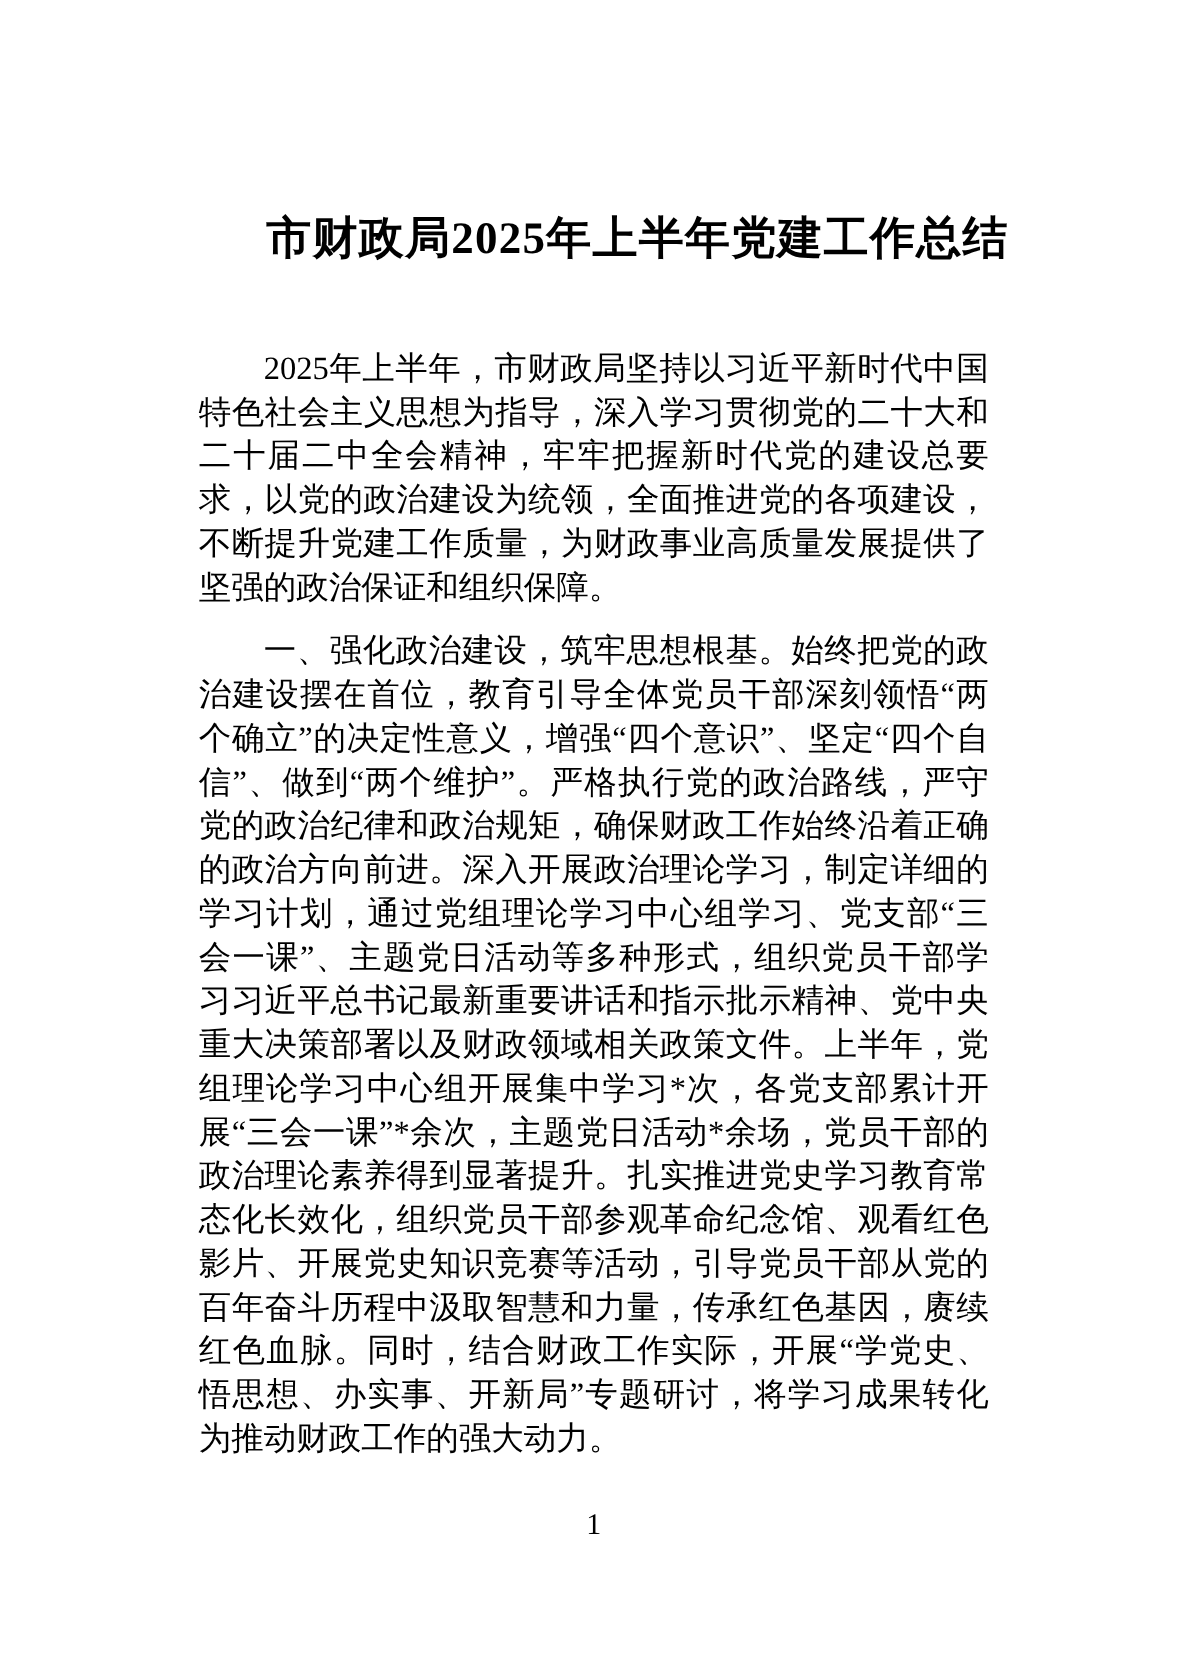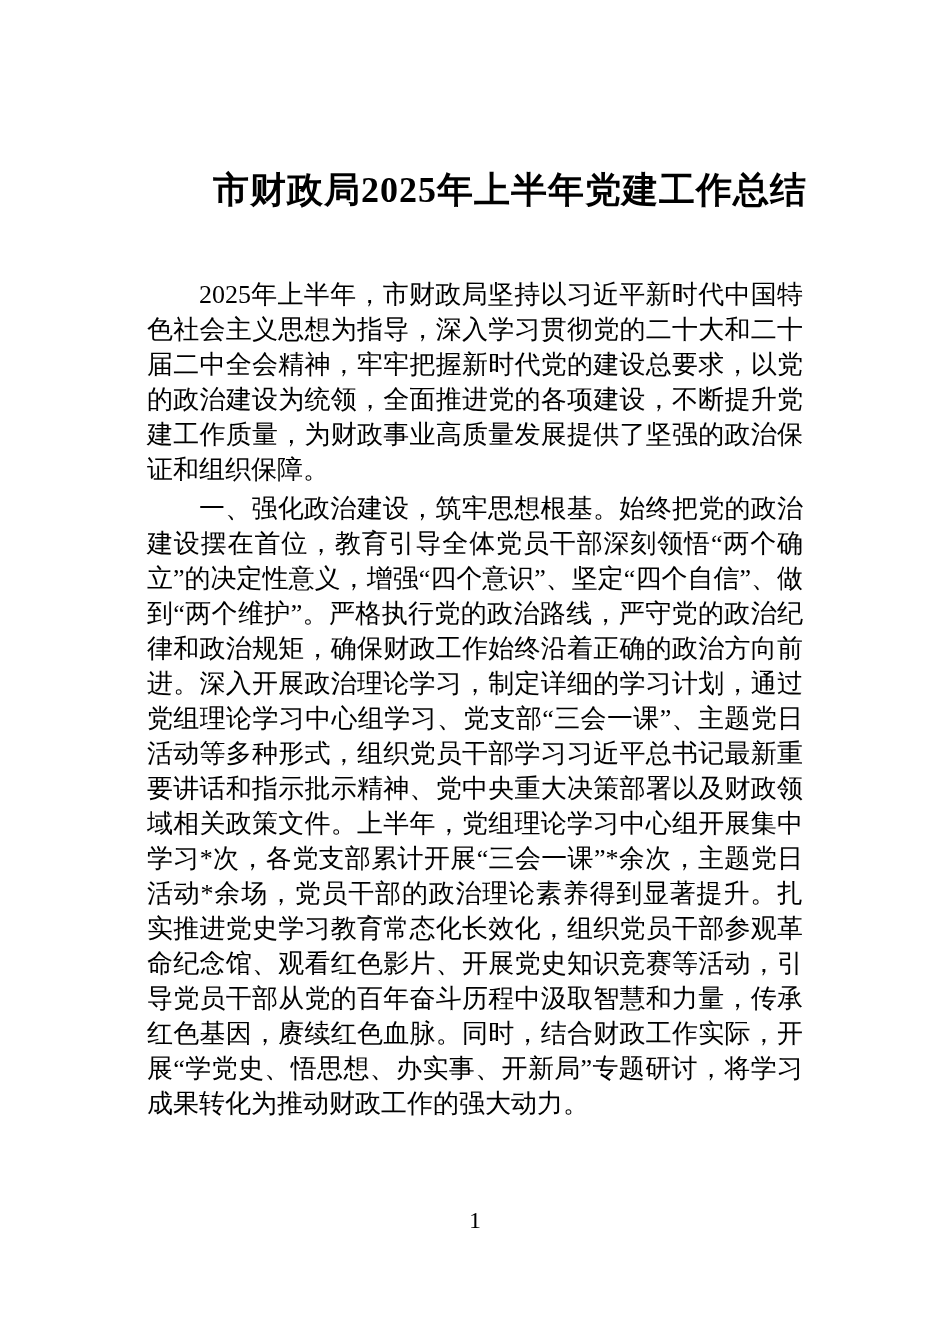--- a/index.html
+++ b/index.html
@@ -24,21 +24,21 @@
   }
   .doc-title {
     margin: 0 0 66px 0;
     font-size: 36px;
     line-height: 1.15;
     font-weight: bold;
     text-align: right;
     letter-spacing: 1px;
   }
   .doc-body p.para {
-    margin: 4px;
+    margin: 16px;
     font-size: 26px;
     line-height: 35px;
     text-align: justify;
     text-indent: 2em;
     word-break: break-all;
   }
   .page-number {
     position: absolute;
     left: 0;
     right: 0;

